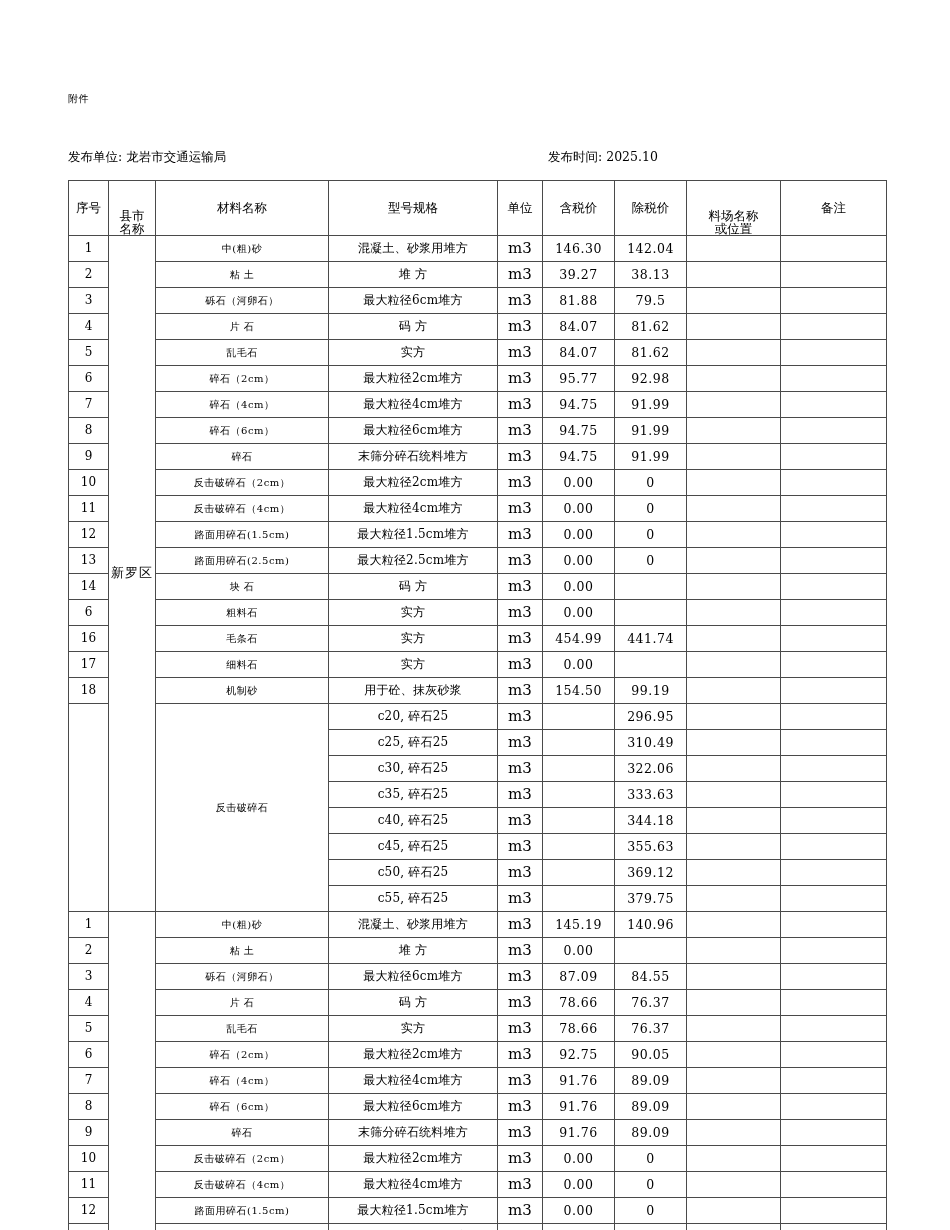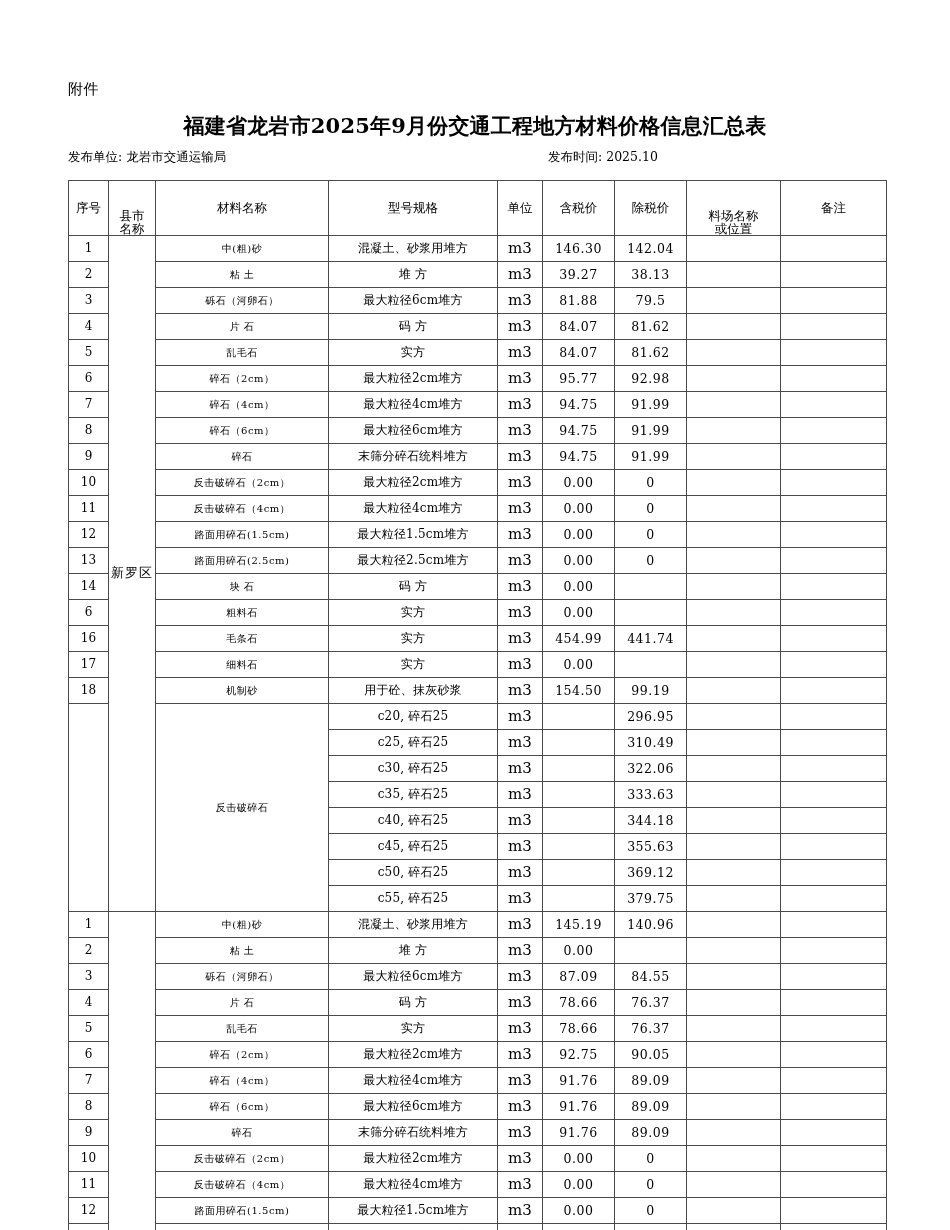--- a/index.html
+++ b/index.html
@@ -15,23 +15,23 @@
   }
   .page {
     position: relative;
     width: 950px;
     height: 1230px;
     padding: 0;
   }
   .attach-label {
     position: absolute;
     left: 68px;
-    top: 80px;
+    top: 92px;
     font-family: "DejaVu Serif", "Liberation Serif", serif;
-    font-size: 15px;
+    font-size: 10px;
     letter-spacing: 0.5px;
   }
   .doc-title {
     position: absolute;
     left: 0;
     right: 0;
     top: 112px;
     text-align: center;
     font-family: "DejaVu Serif", "Liberation Serif", serif;
     font-size: 21px;
@@ -86,21 +86,20 @@
   td.blankcell { }
   tr.section-start > td { border-top: 1.6px solid #2b2b2b; }
 </style>
 </head>
 <body>
 
 <div class="page">
 
   <div class="attach-label">附件</div>
 
-  <div class="doc-title">福建省龙岩市2025年9月份交通工程地方材料价格信息汇总表</div>
 
   <div class="meta-row">
     <span class="meta-left">发布单位: 龙岩市交通运输局</span>
     <span class="meta-right">发布时间: 2025.10</span>
   </div>
 
   <table class="mtable">
     <colgroup>
       <col style="width:40px">
       <col style="width:47px">

